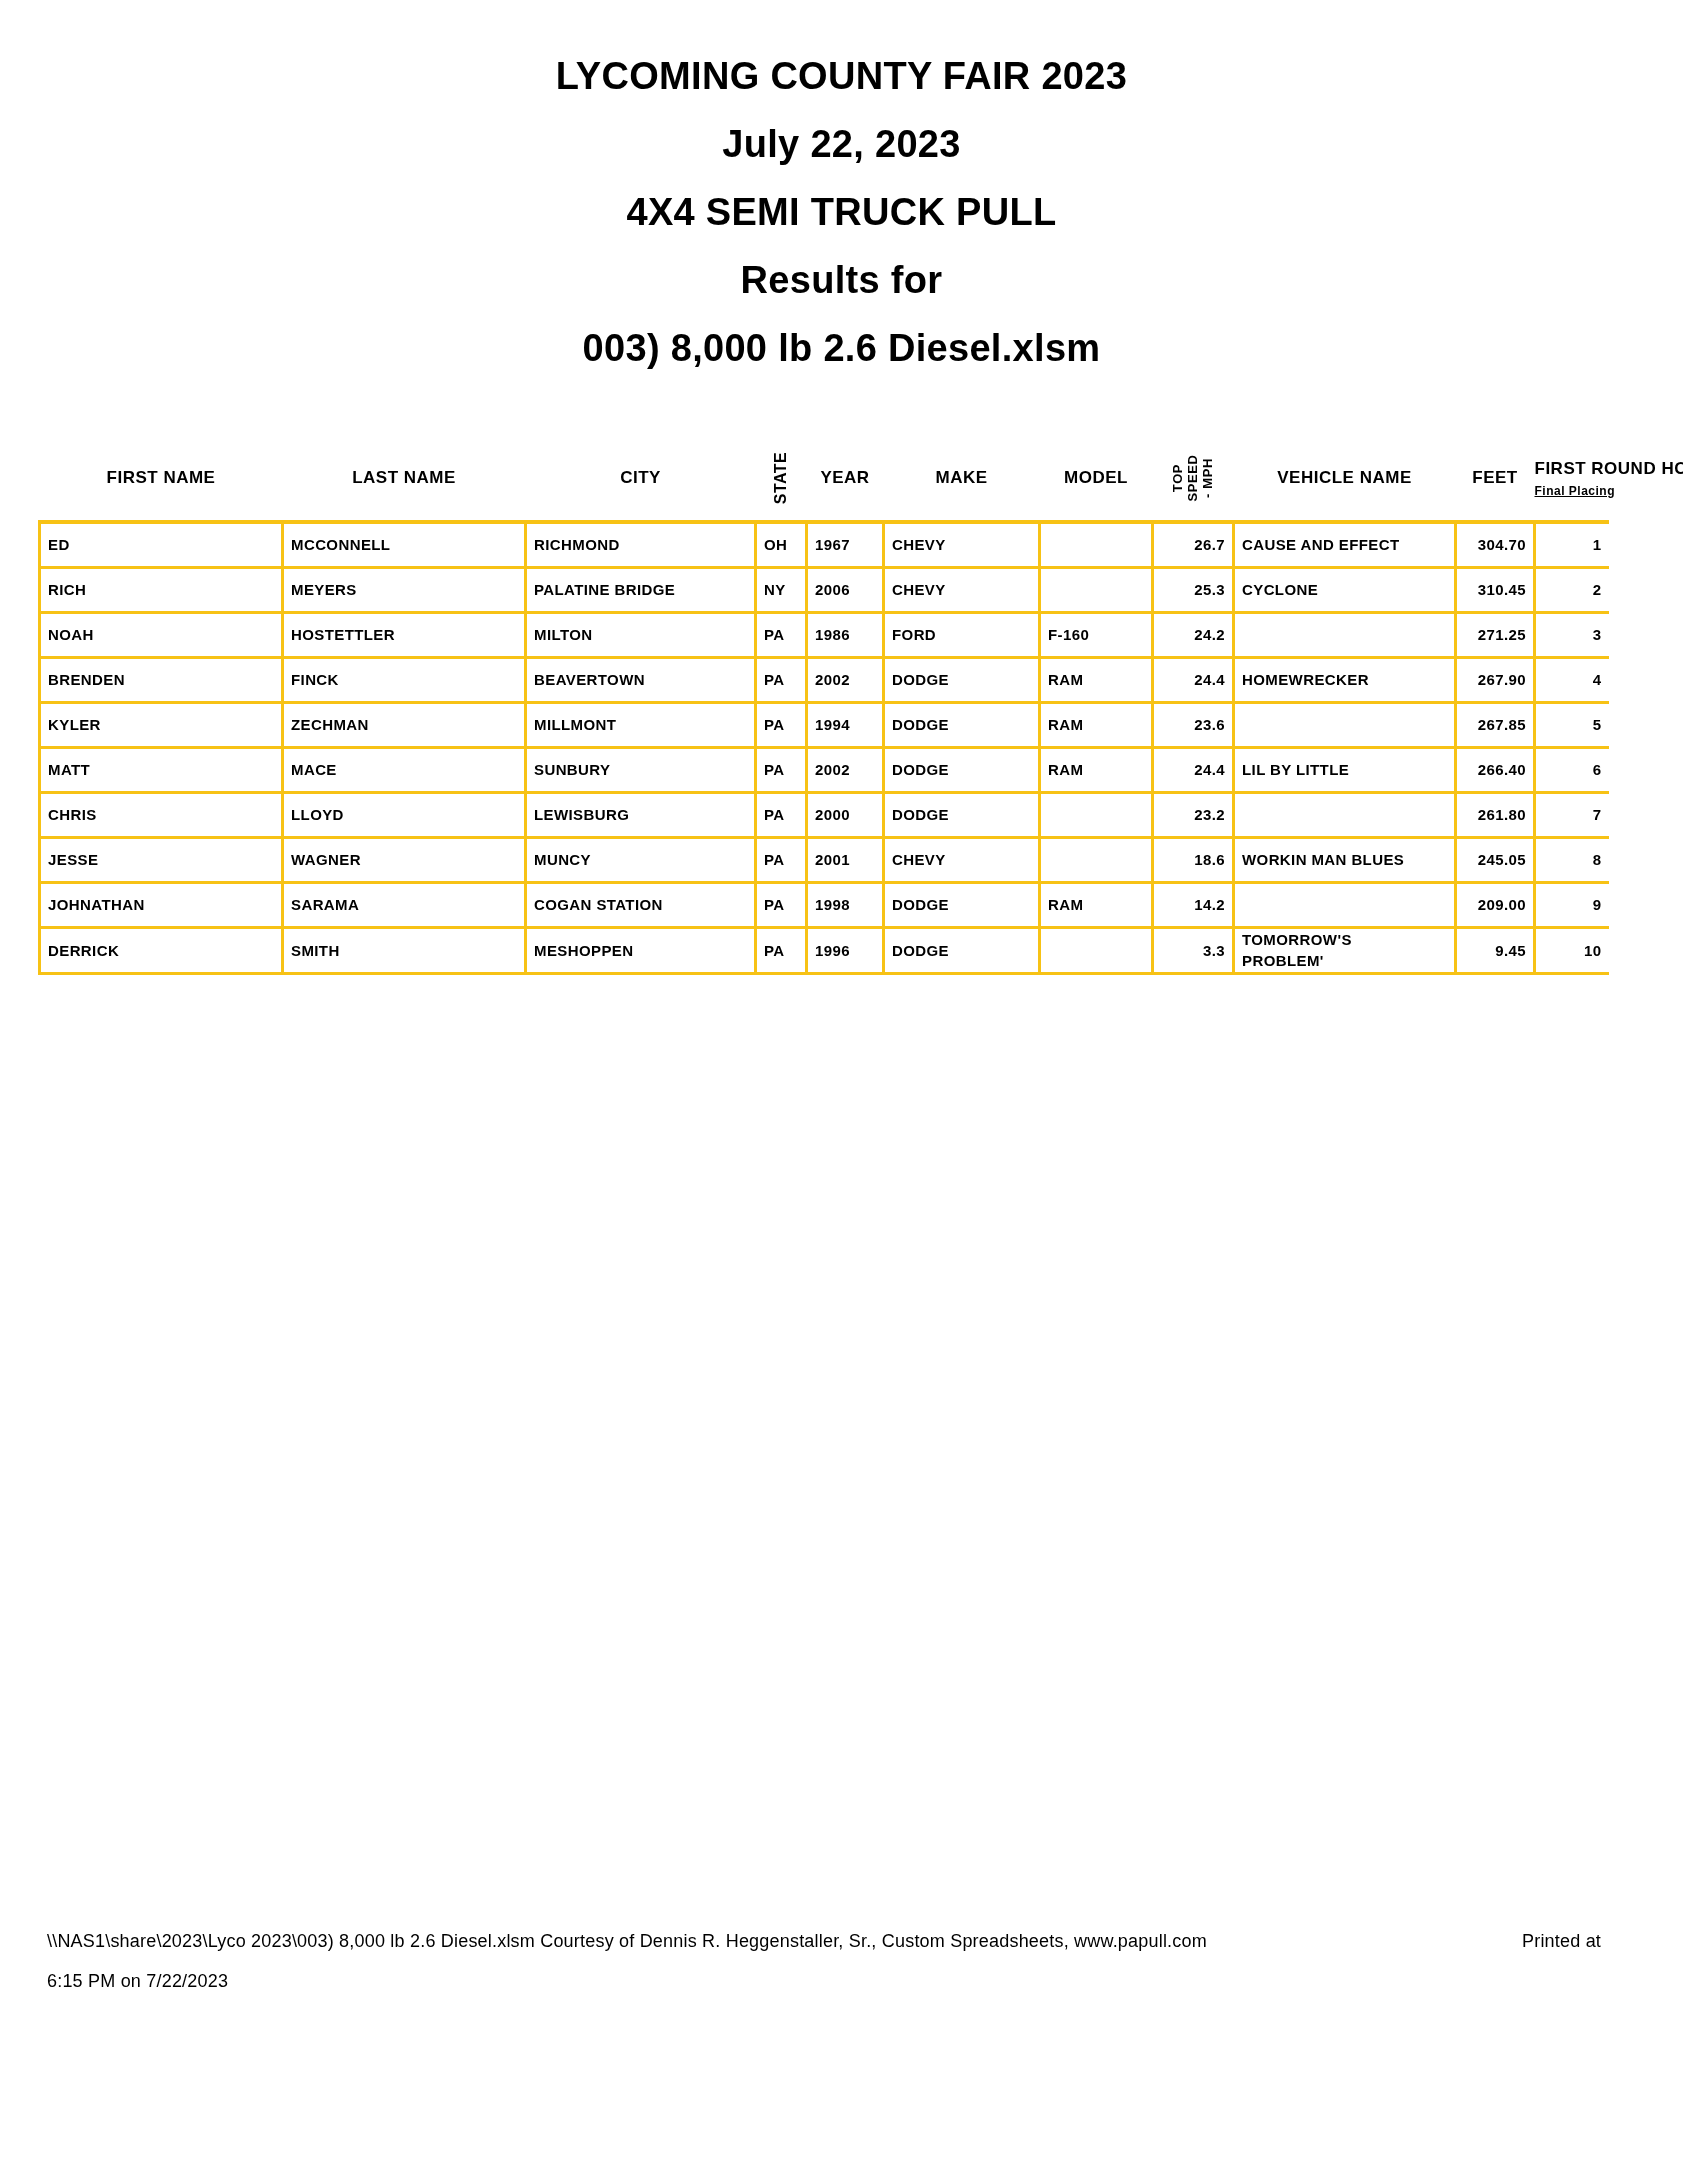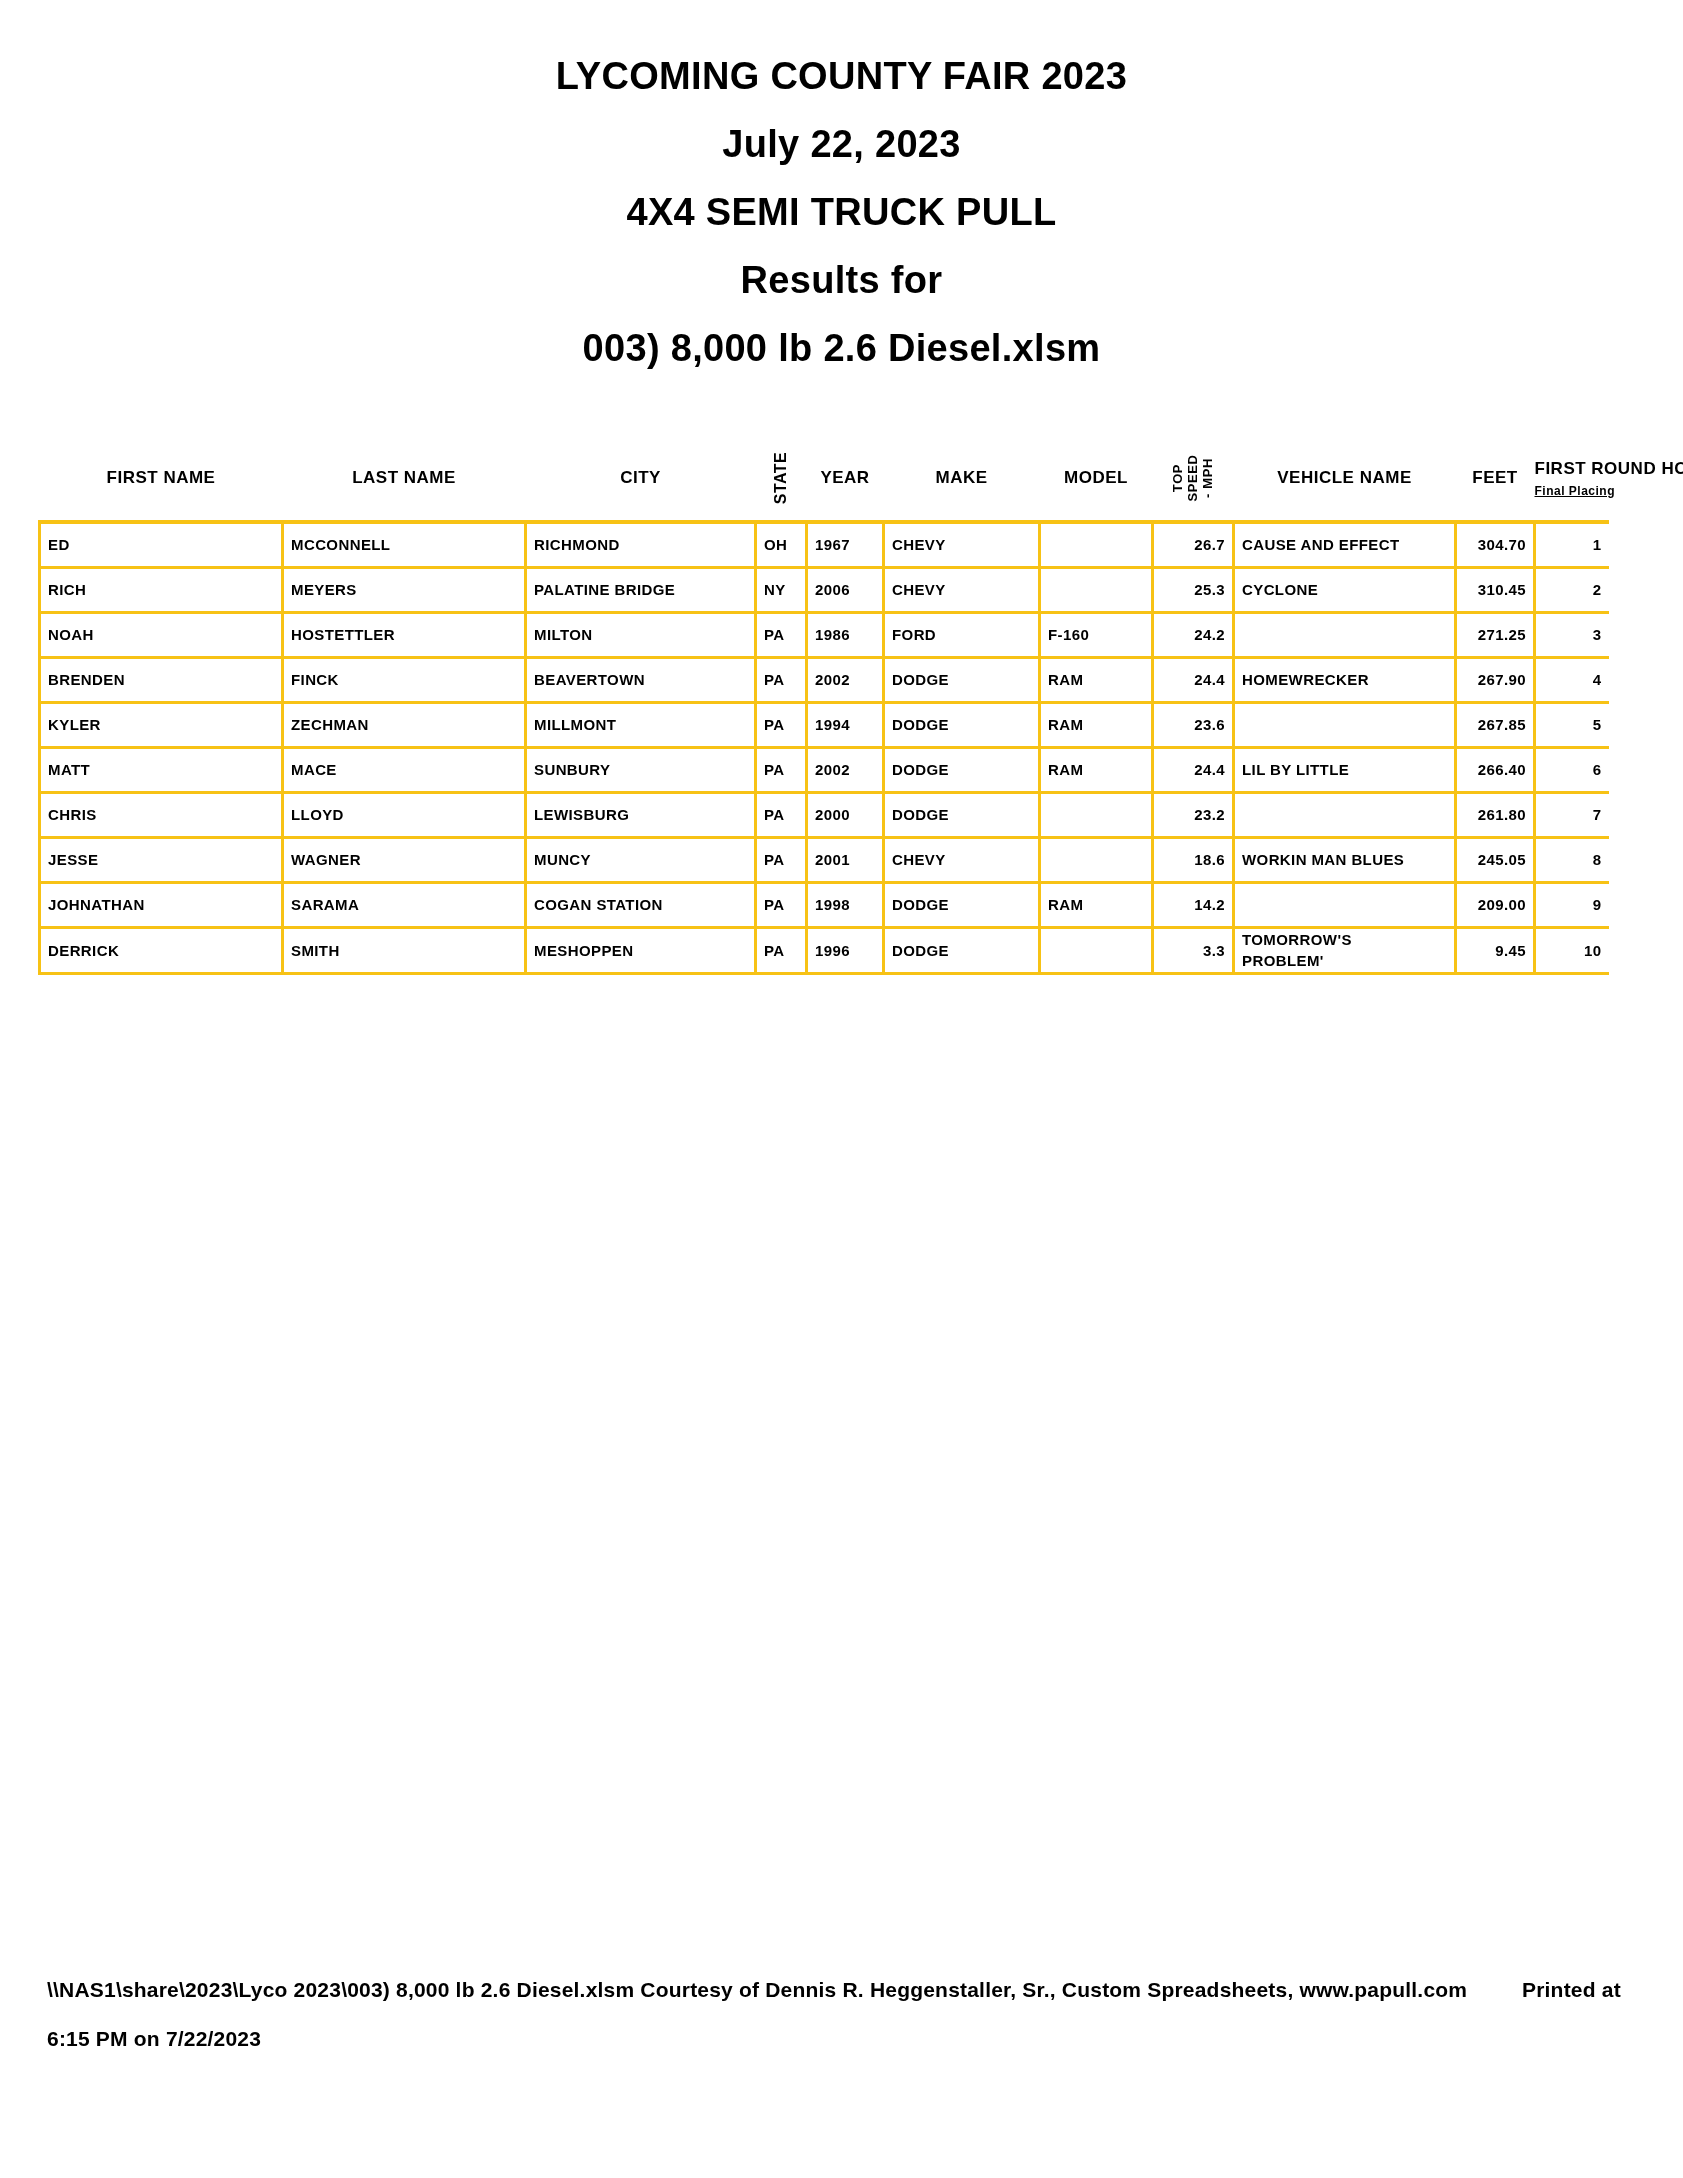--- a/index.html
+++ b/index.html
@@ -71,29 +71,29 @@
   th.th-state .vert { font-size: 16px; letter-spacing: 0.5px; }
   th.th-speed .vert { font-size: 13px; letter-spacing: 0.6px; }
   th.th-feet { font-size: 14px; }
   th.th-hook { font-size: 10px; line-height: 1.55; white-space: normal; letter-spacing: 0.2px; }
   th.th-hook .hook-main { font-weight: bold; }
   th.th-hook .hook-sub  { font-weight: bold; font-size: 12px; text-decoration: underline; }
 
   
   footer.page-footer {
     position: absolute;
-    left: 47px; top: 1979px;
+    left: 47px; top: 1930px;
     width: 1574px;
-    font-weight: bold;
-    font-size: 21px;
+    font-weight: normal;
+    font-size: 18px;
     letter-spacing: 0.2px;
   }
   .f-line1 { position: relative; line-height: 22px; white-space: nowrap; }
   .printed-at { position: absolute; left: 1475px; top: 0; }
-  .f-line2 { margin-top: 27px; line-height: 22px; }
+  .f-line2 { margin-top: 18px; line-height: 22px; }
 </style>
 </head>
 <body>
 
 <header class="titles">
   <div class="t-line">LYCOMING COUNTY FAIR 2023</div>
   <div class="t-line">July 22, 2023</div>
   <div class="t-line">4X4 SEMI TRUCK PULL</div>
   <div class="t-line">Results for</div>
   <div class="t-line">003) 8,000 lb 2.6 Diesel.xlsm</div>

